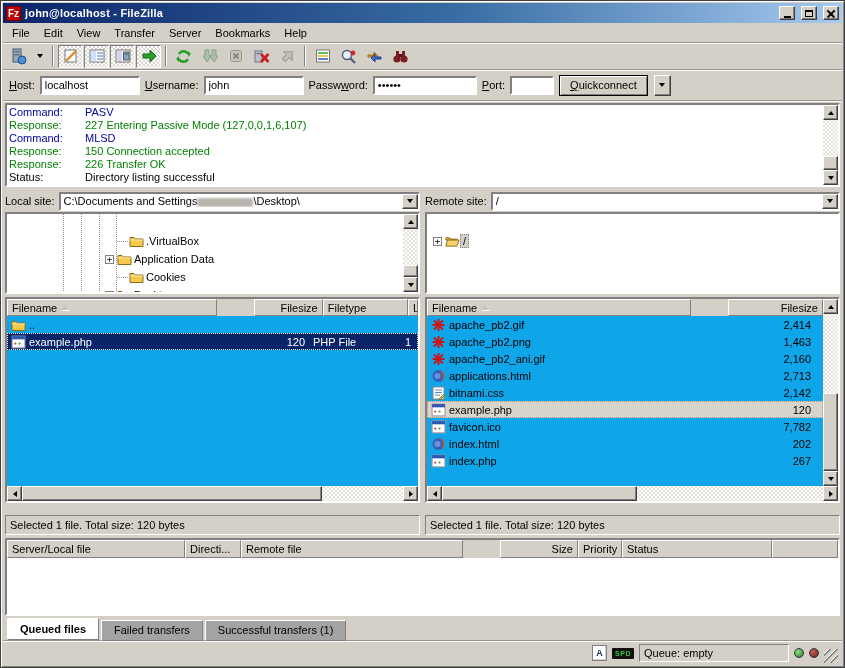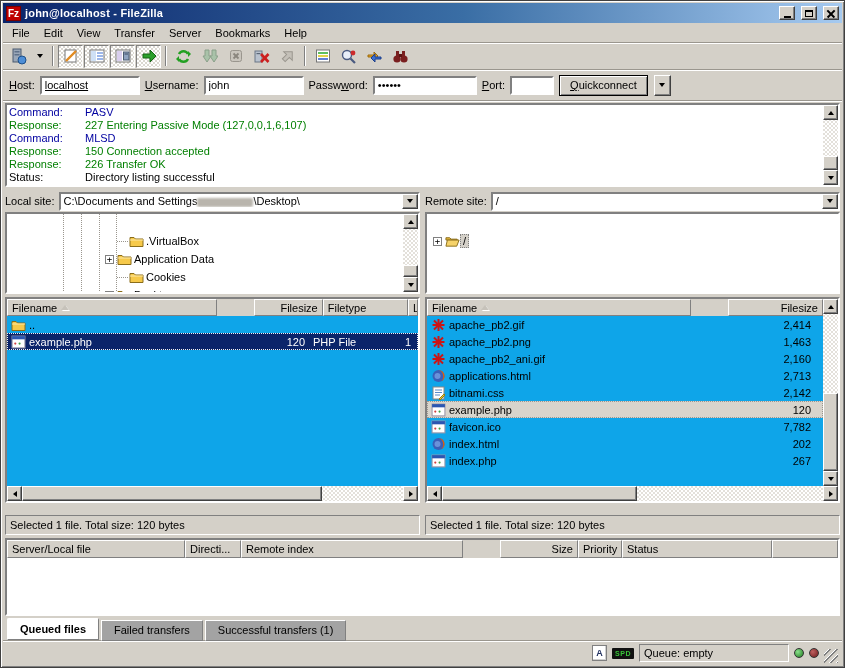--- a/index.html
+++ b/index.html
@@ -281,21 +281,21 @@
         <circle cx="12" cy="11" r="3.6" fill="#7a1f1f"></circle>
         <rect x="4" y="3" width="3" height="6" fill="#7a1f1f"></rect>
         <rect x="10" y="3" width="3" height="6" fill="#7a1f1f"></rect>
         <rect x="7" y="6" width="3" height="3" fill="#5a1414"></rect>
       </svg>
     </div>
   </div>
 
   <div class="quickbar">
     <span class="qlabel"><u>H</u><span>ost:</span></span>
-    <input class="qinput" style="width: 100px; text-decoration: underline;" value="localhost">
+    <input class="qinput" style="width: 100px;" value="localhost">
     <span class="qlabel"><u>U</u><span>sername:</span></span>
     <input class="qinput" style="width: 100px;" value="john">
     <span class="qlabel"><span>Passw</span><u>w</u><span>ord:</span></span>
     <input class="qinput" style="width: 104px;" value="••••••">
     <span class="qlabel"><u>P</u><span>ort:</span></span>
     <input class="qinput" style="width: 44px;" value="">
     <button class="qc-btn"><u>Q</u><span>uickconnect</span></button>
     <div class="qc-drop">
         <div class="caret-down"></div>
       </div>
@@ -668,21 +668,21 @@
 
   <div class="queuewrap">
     <div class="qheader">
       <div class="hcell" style="width:178px">
           <span>Server/Local file</span>
         </div>
       <div class="hcell" style="width:56px">
           <span>Directi...</span>
         </div>
       <div class="hcell" style="width:222px">
-          <span>Remote index</span>
+          <span>Remote file</span>
         </div>
       <div class="hcell right" style="width:78px">
           <span>Size</span>
         </div>
       <div class="hcell" style="width:44px">
           <span>Priority</span>
         </div>
       <div class="hcell" style="width:150px">
           <span>Status</span>
         </div>

